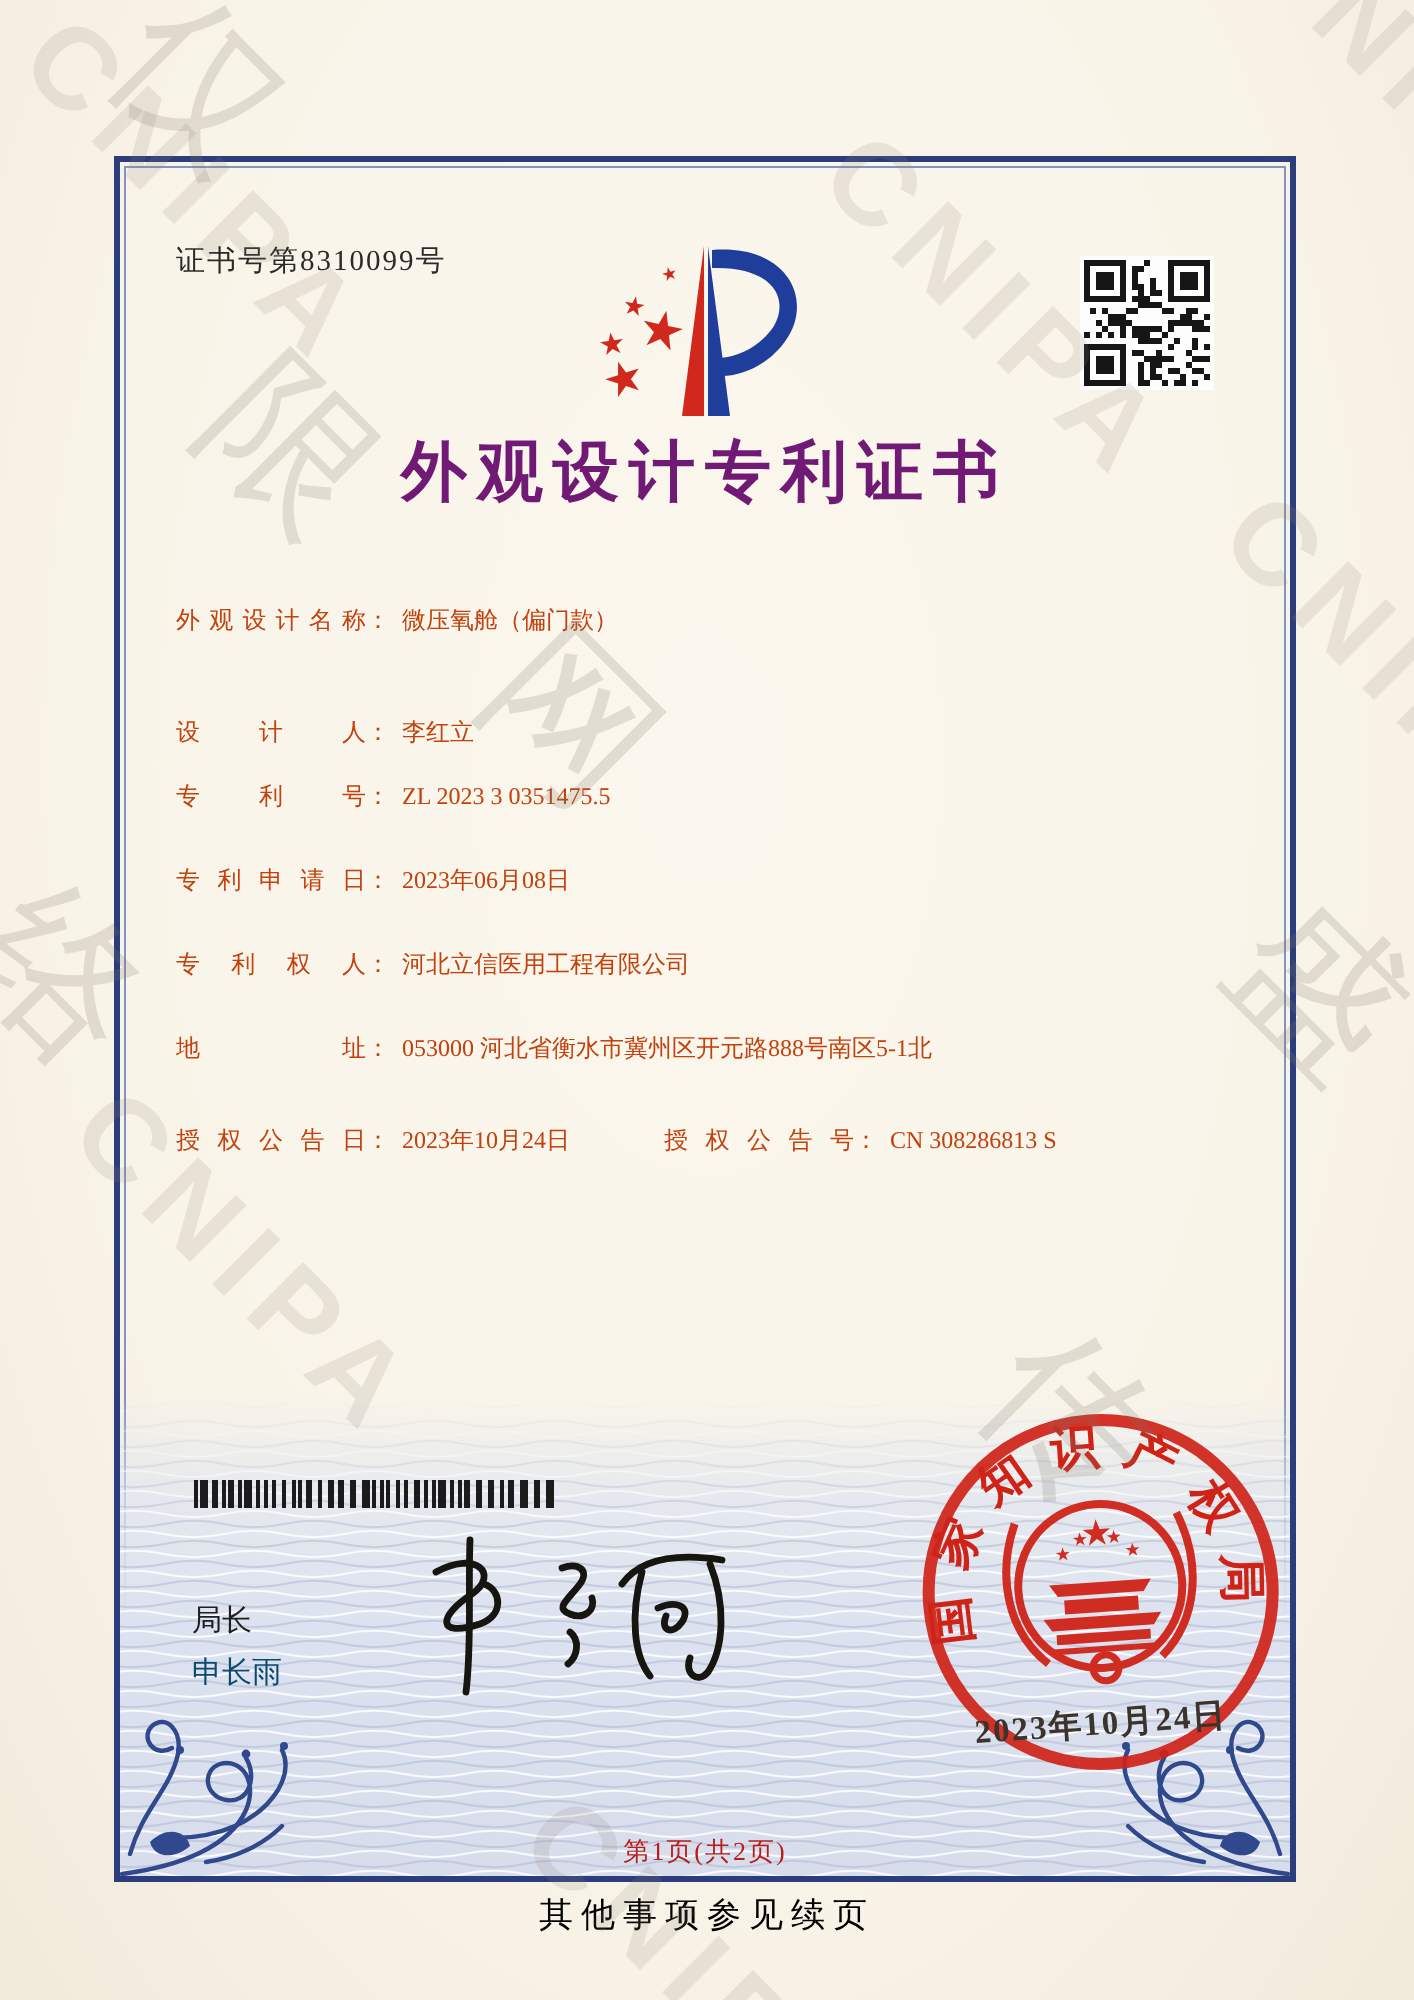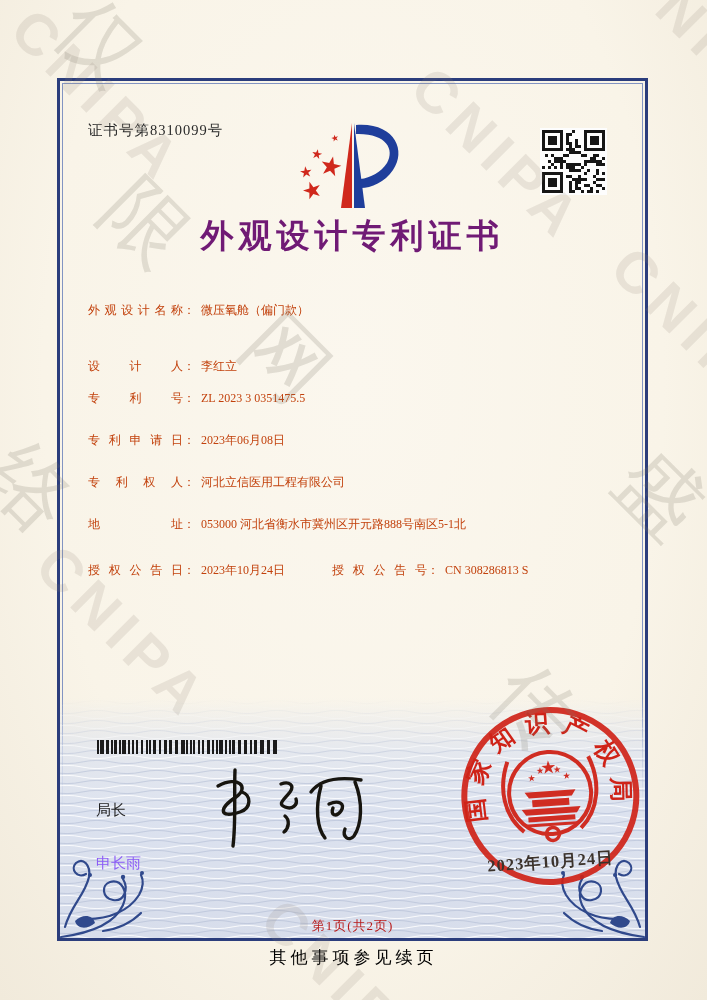--- a/index.html
+++ b/index.html
@@ -33,22 +33,22 @@
   .grant-no{position:absolute;left:244px;top:0}
 
   .paras{position:absolute;left:28px;top:509px;width:536px;font-size:13.5px;line-height:17.5px;
          letter-spacing:.3px;color:#2a2a2a;text-align:justify;z-index:5}
   .paras p{text-indent:2em}
   .paras p+p{margin-top:9px}
 
   .barcode{position:absolute;left:35px;top:659px;z-index:5}
   .sig-title{position:absolute;left:36px;top:720px;font-family:Liberation Serif, serif;
              font-size:15px;color:#1e1e1e;z-index:6}
-  .sig-name{position:absolute;left:36px;top:773px;font-family:"Liberation Sans","DejaVu Sans",sans-serif;
-            font-size:15px;color:#8b5cf6;z-index:6}
+  .sig-name{position:absolute;left:36px;top:746px;font-family:"Liberation Sans","DejaVu Sans",sans-serif;
+            font-size:15px;color:#0c4a6e;z-index:6}
   .signature{position:absolute;left:145px;top:675px;z-index:6}
   .seal{position:absolute;left:393px;top:620px;transform:rotate(-4deg);z-index:7}
   .page-num{position:absolute;left:0;right:0;top:836px;text-align:center;font-size:13px;
             letter-spacing:1px;color:#b91c1c;z-index:5}
 
   .flourish{position:absolute;width:118px;height:118px;bottom:-3px;z-index:4}
   .flourish.left{left:-3px}
   .flourish.right{right:-3px;transform:scaleX(-1)}
 
   .cont-note{position:absolute;left:0;right:0;top:946px;text-align:center;font-size:17px;

